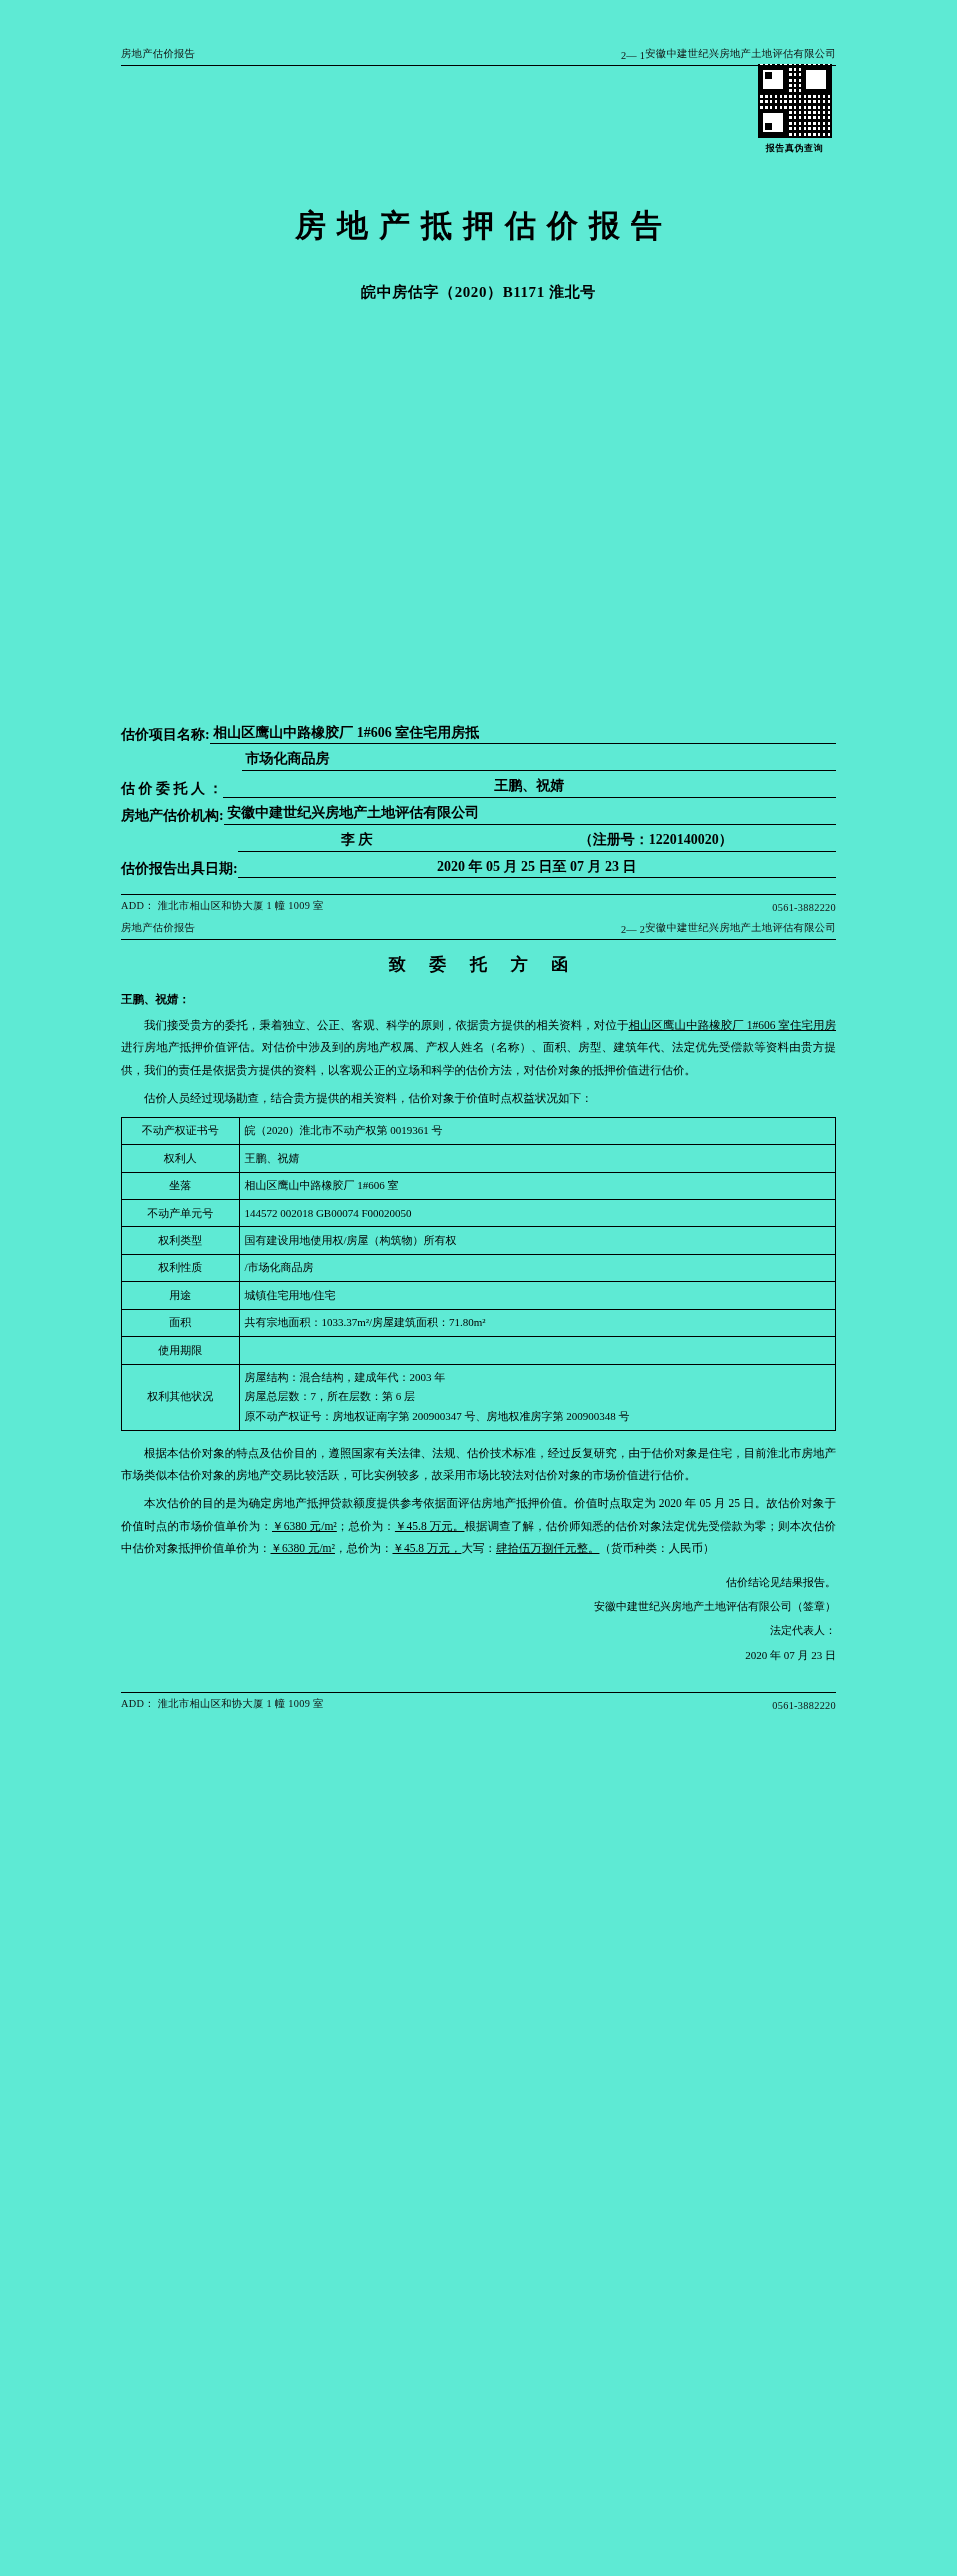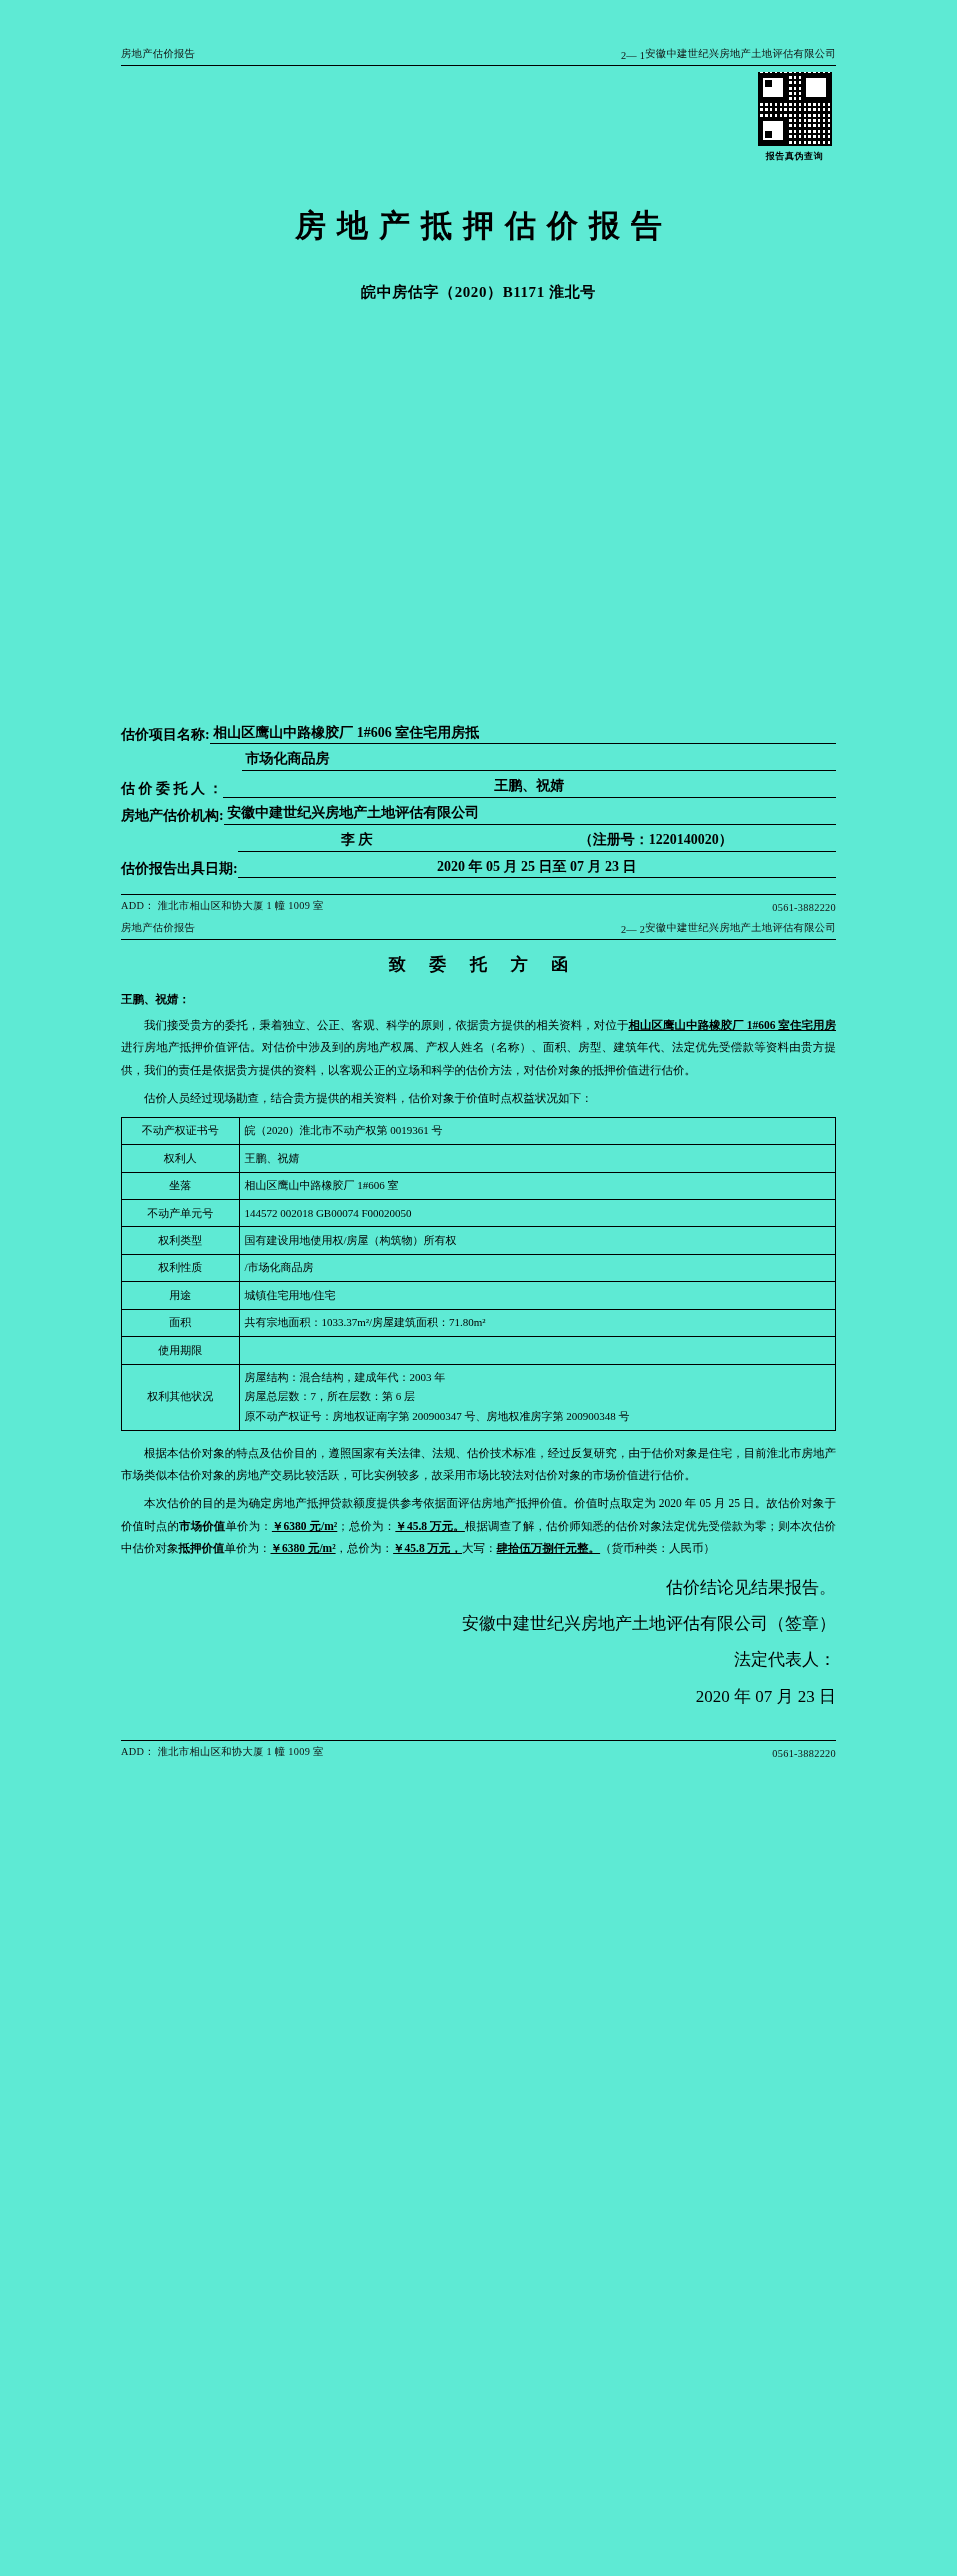--- a/index.html
+++ b/index.html
@@ -44,21 +44,21 @@
     font-size: 10.3px;
     color: #111;
     border-top: 0.9px solid #000;
     padding-top: 3.6px;
     letter-spacing: 0.3px;
   }
   
   .qr-wrap {
     position: absolute;
     right: 121px;
-    top: 72px;
+    top: 64px;
     width: 83px;
     text-align: center;
   }
   .qr {
     width: 74px;
     height: 74px;
     margin: 0 auto;
     background-color: #fff;
     background-image:
       repeating-linear-gradient(90deg, #000 0 2.4px, transparent 2.4px 4.8px),
@@ -159,21 +159,21 @@
     font-weight: bold;
     margin-bottom: 7.2px;
   }
   p.body {
     font-size: 11.5px;
     line-height: 1.95;
     text-align: justify;
     text-indent: 2em;
     margin: 0 0 6px 0;
   }
-  .b { font-weight: bold; }
+  .b { font-weight: normal; }
   .u { text-decoration: underline; }
   
   table.rights {
     width: 100%;
     border-collapse: collapse;
     margin: 7.2px 0 11px 0;
     font-size: 11px;
   }
   table.rights td {
     border: 0.7px solid #000;
@@ -181,21 +181,21 @@
     vertical-align: middle;
     line-height: 1.75;
   }
   table.rights td.k {
     width: 107px;
     text-align: center;
     white-space: nowrap;
   }
   
   .closing {
-    font-size: 17px;
+    font-size: 11px;
     line-height: 2.0;
     text-align: right;
     margin-top: 11px;
   }
   .closing div { margin-bottom: 2.4px; }
   .pad-bottom { height: 24px; }
 </style>
 </head>
 <body>
 

